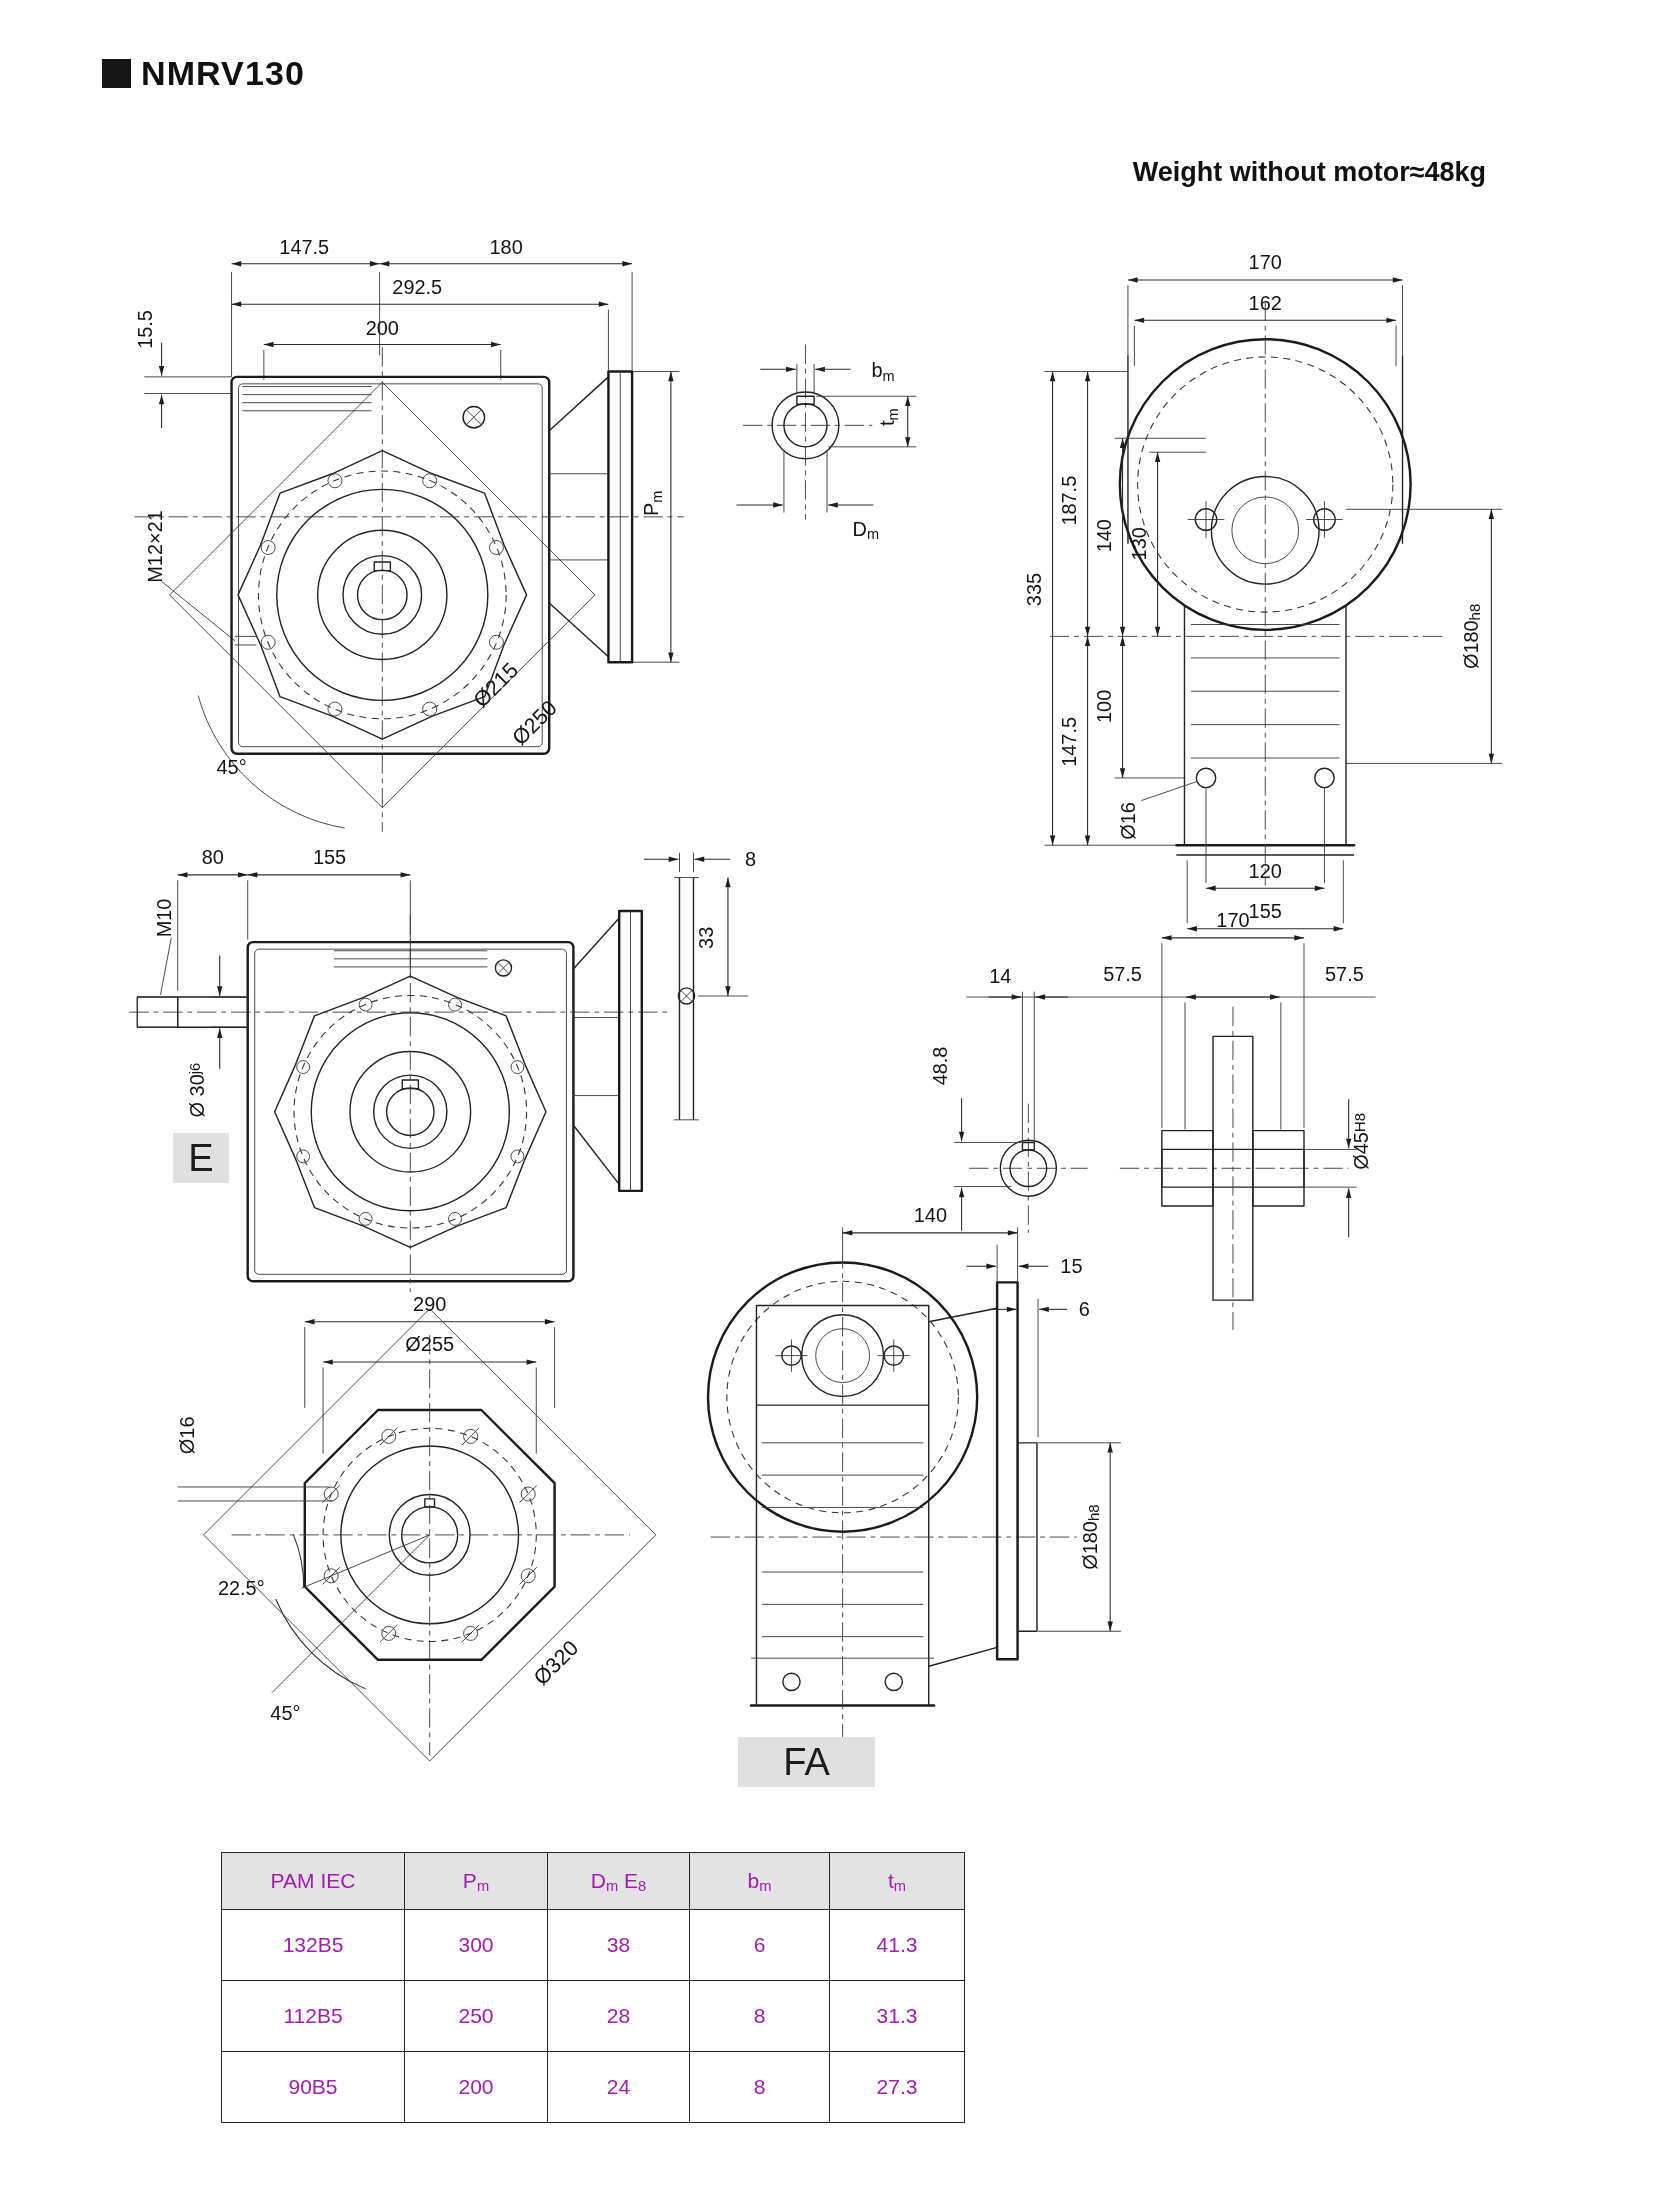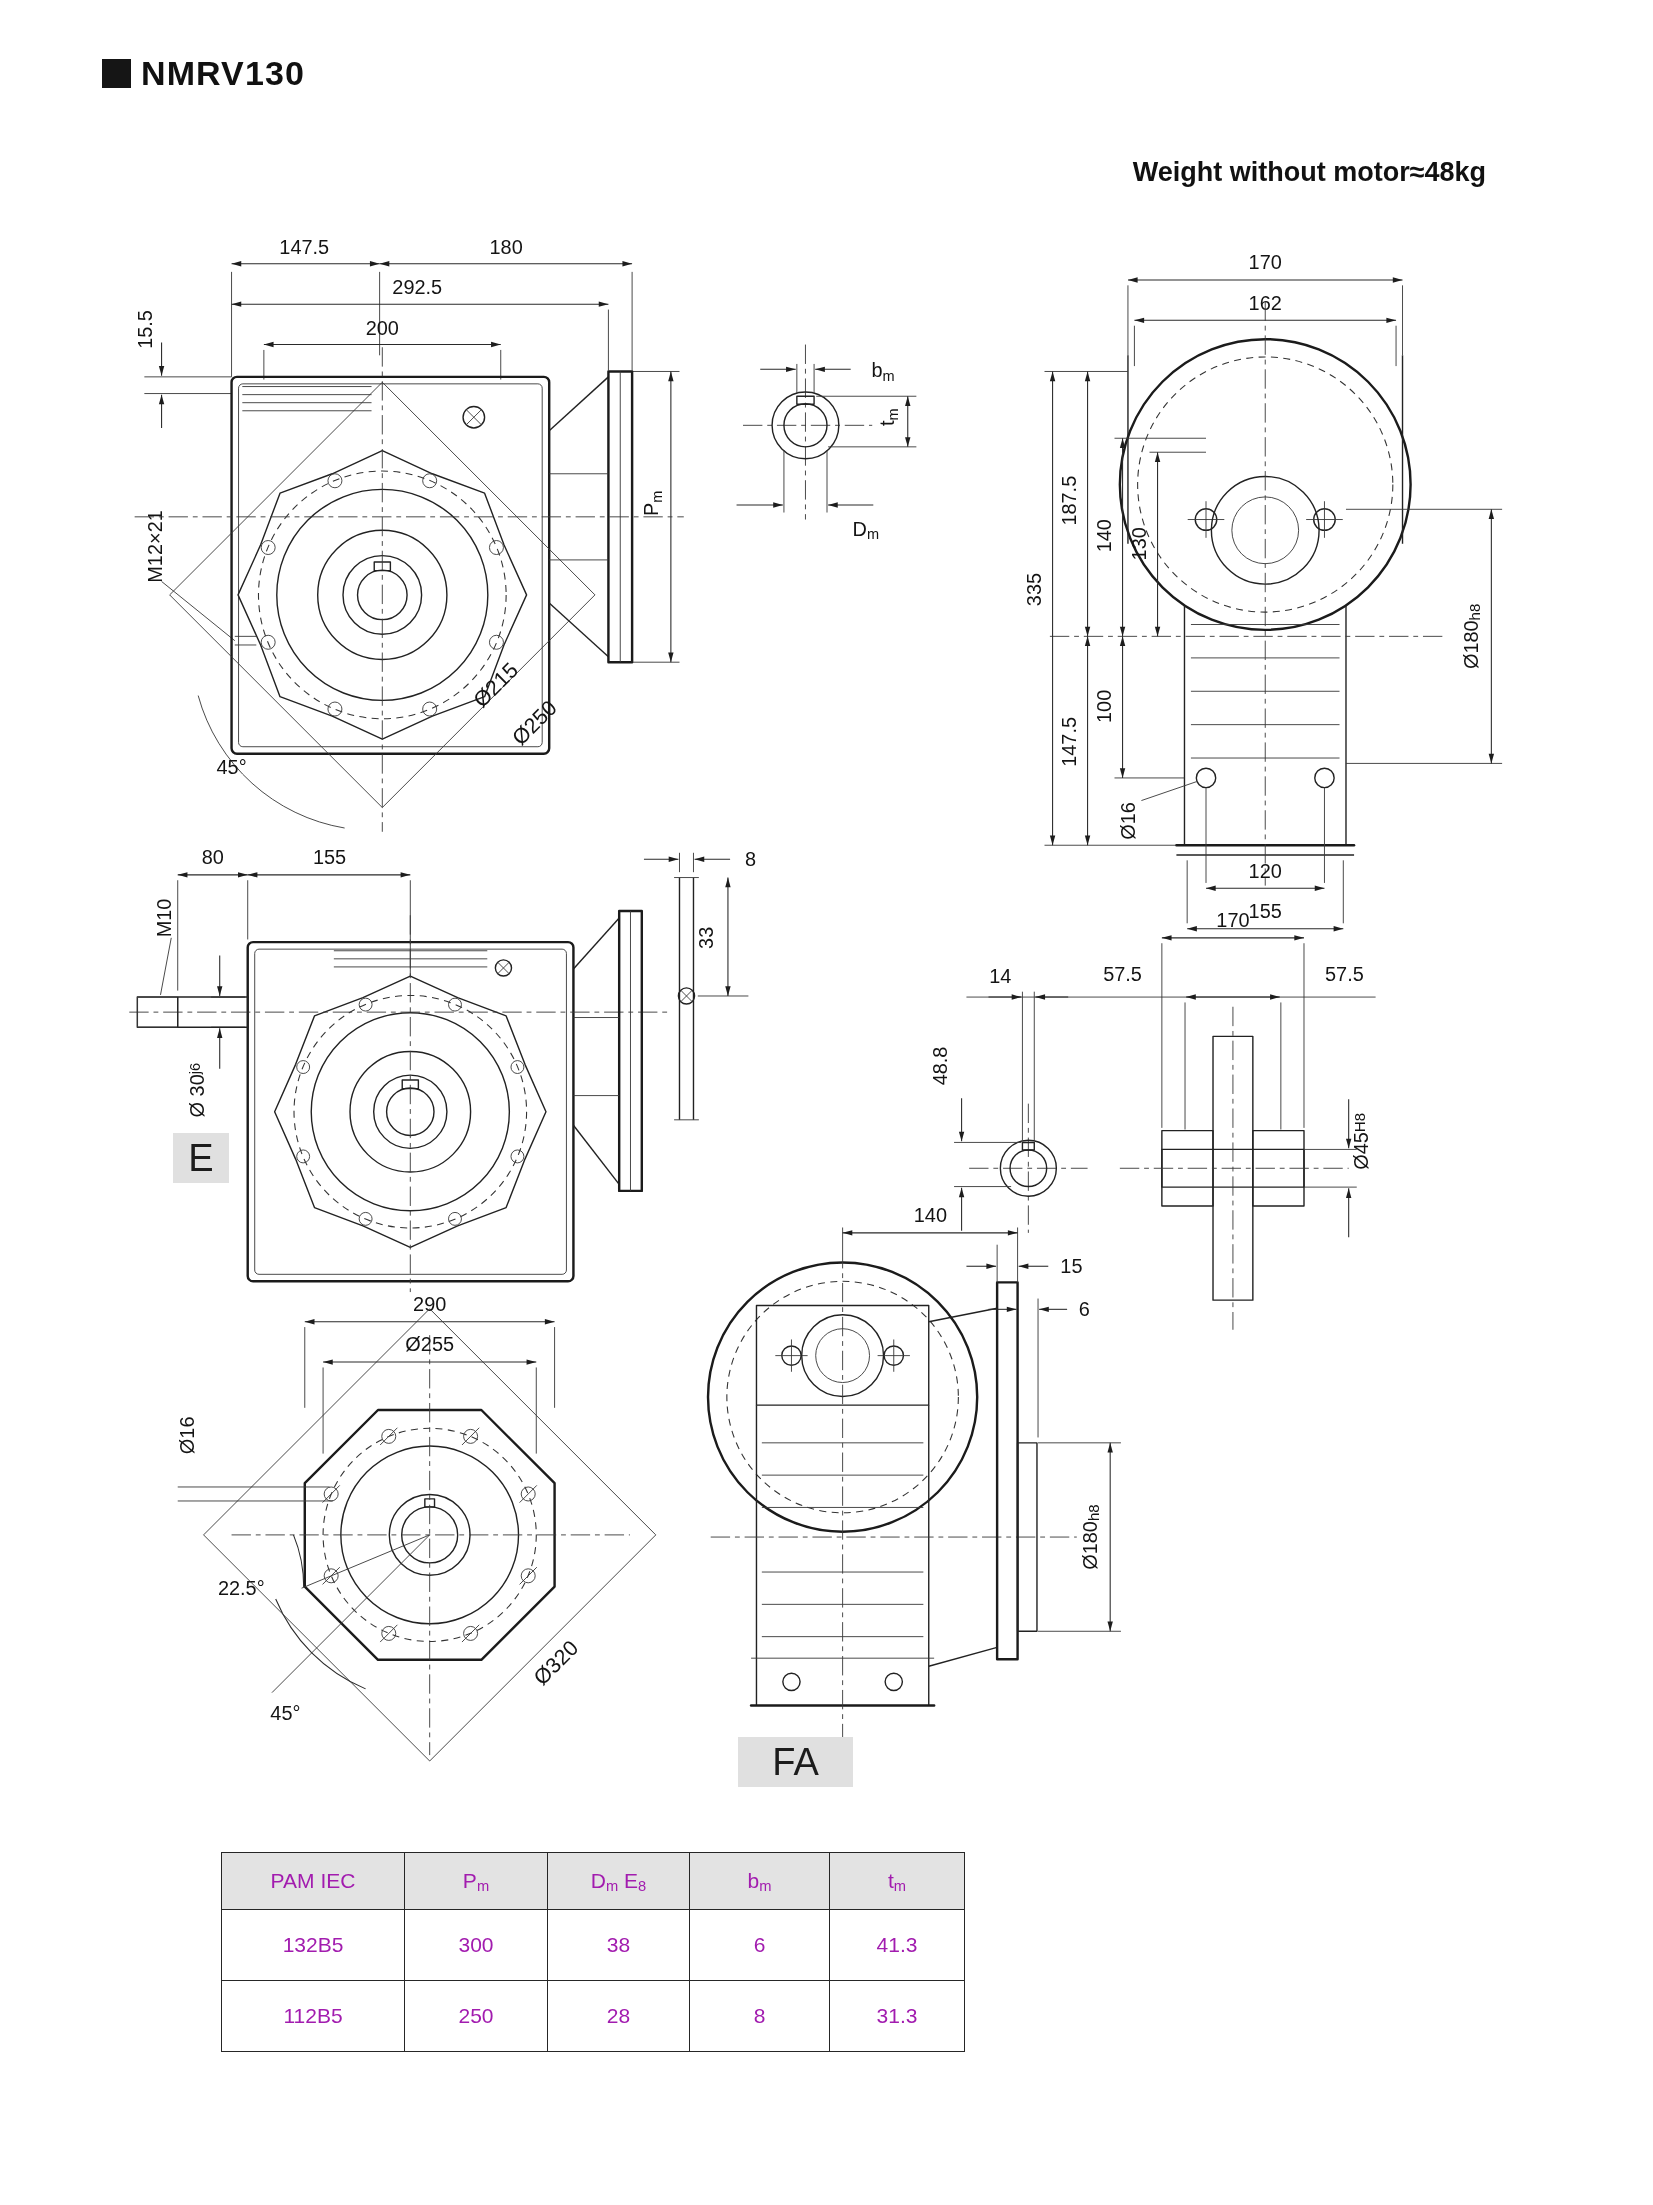--- a/index.html
+++ b/index.html
@@ -445,21 +445,21 @@
     <line class="tl" x1="1928" y1="2680" x2="2082" y2="2680"></line>
     <line class="tl" x1="1928" y1="3030" x2="2082" y2="3030"></line>
     <line class="dl" x1="2062" y1="2680" x2="2062" y2="3030" marker-start="url(#ar)" marker-end="url(#ar)"></line>
     <text class="dim" x="2038" y="2855" text-anchor="middle" transform="rotate(-90 2038 2855)"><tspan>Ø180</tspan><tspan font-size="28" dy="3">h8</tspan></text>
   </g>
 </svg>
 
 <div class="abs tagbox" style="left:173px;top:1133px;width:56px;height:50px;">
   <span>E</span>
 </div>
-<div class="abs tagbox" style="left:738px;top:1737px;width:115px;height:50px;">
+<div class="abs tagbox" style="left:738px;top:1737px;width:137px;height:50px;">
   <span>FA</span>
 </div>
 
 <table class="abs spec-table">
   <colgroup>
     <col style="width:183px">
       <col style="width:143px">
       <col style="width:142px">
       <col style="width:140px">
       <col style="width:135px">
@@ -481,15 +481,22 @@
       <td>6</td>
       <td>41.3</td>
     </tr>
     <tr>
       <td>112B5</td>
       <td>250</td>
       <td>28</td>
       <td>8</td>
       <td>31.3</td>
     </tr>
+    <tr>
+      <td>90B5</td>
+      <td>200</td>
+      <td>24</td>
+      <td>8</td>
+      <td>27.3</td>
+    </tr>
   </tbody>
 </table>
 
 
 </body></html>

